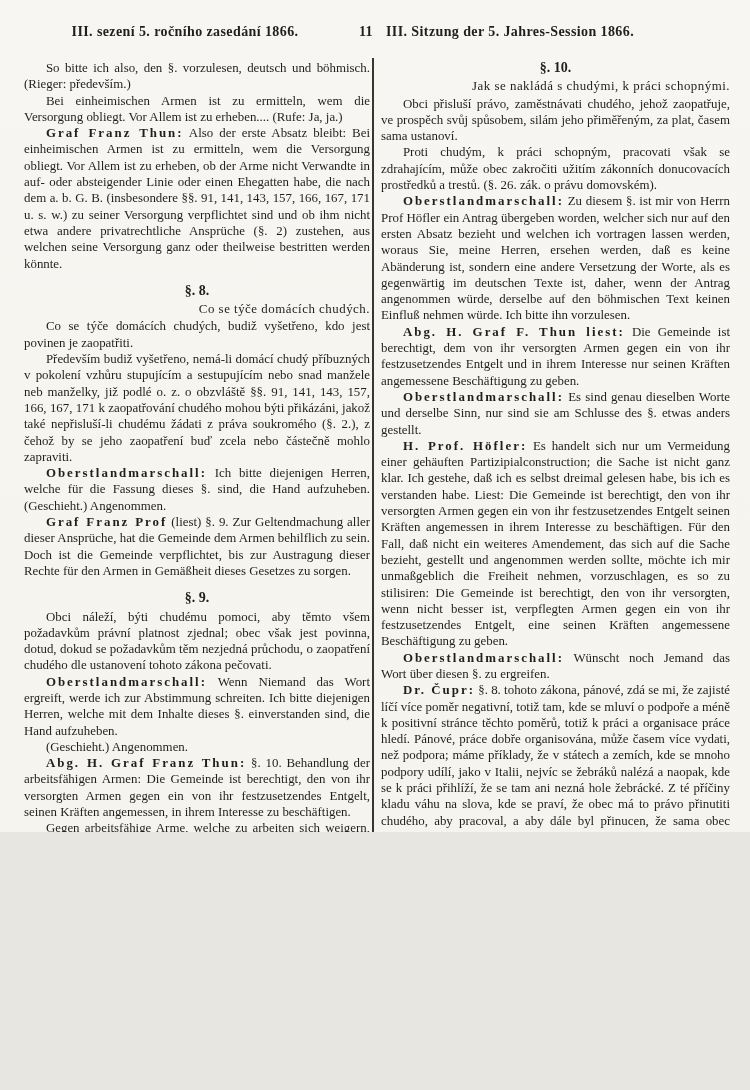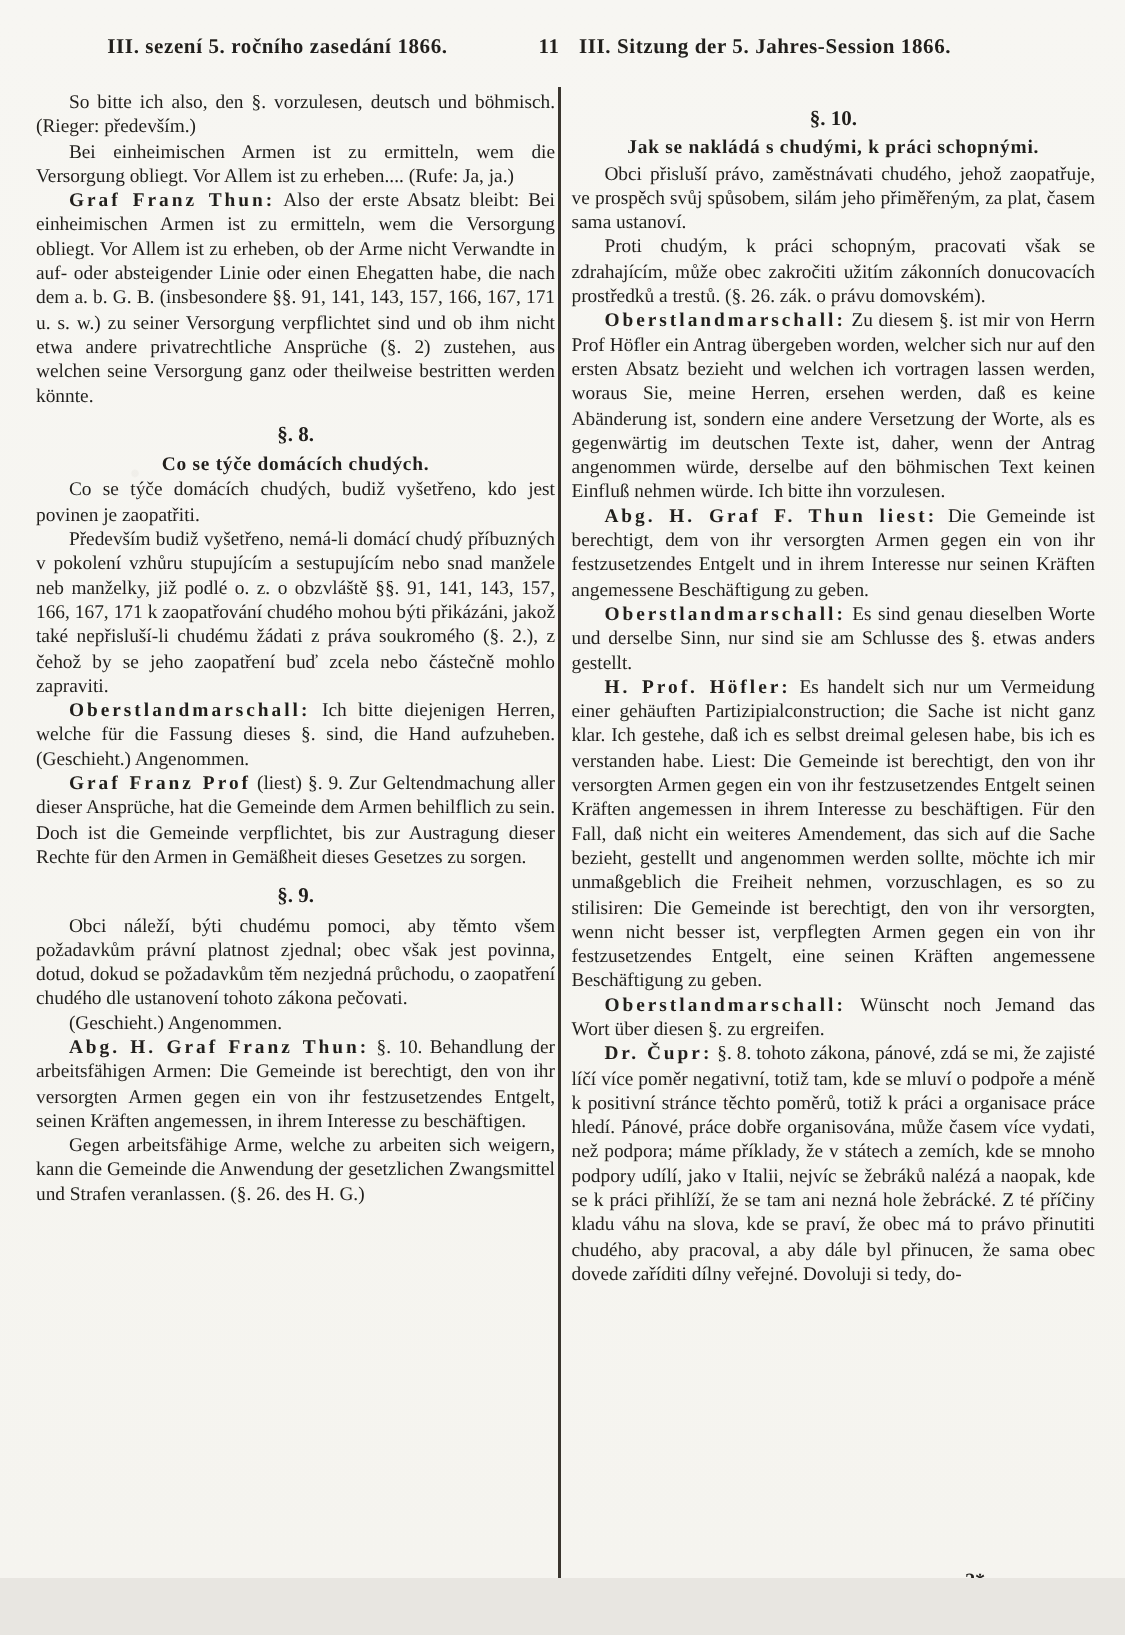--- a/index.html
+++ b/index.html
@@ -3,21 +3,21 @@
 <meta charset="utf-8">
 <style>
   html, body {
     margin: 0;
     padding: 0;
     background: #e8e6e1;
   }
   .page {
     position: relative;
     width: 750px;
-    height: 1052px;
+    height: 832px;
     margin: 0 auto;
     background: #f7f6f2;
     background-image:
       radial-gradient(circle at 12% 30%, rgba(120,110,95,0.05) 0 2px, transparent 3px),
       radial-gradient(circle at 85% 70%, rgba(120,110,95,0.05) 0 2px, transparent 3px),
       linear-gradient(180deg, #f7f6f2 0%, #f5f4ef 100%);
     color: #211f1c;
     font-family: "Liberation Serif", serif;
     overflow: hidden;
   }
@@ -58,26 +58,26 @@
   .col-left  { left: 24px;  width: 346px; }
   .col-right { left: 381px; width: 349px; }
   .p { text-indent: 1.7em; margin: 0; }
   .heading {
     text-align: center;
     text-indent: 0;
     font-size: 14px;
     font-weight: bold;
     margin: 11px 0 2px 0;
   }
-  .col .heading:first-child { margin-top: 12px; }
+  .col .heading:first-child { margin-top: 0; }
   .subheading {
-    text-align: center;
+    text-align: right;
     text-indent: 0;
     letter-spacing: 0.5px;
-    font-weight: bold;
+    font-weight: normal;
     margin: 0 0 1px 0;
   }
   .speaker { letter-spacing: 2px; font-weight: bold; }
   .signature {
     position: absolute;
     left: 620px;
     top: 1046px;
     width: 60px;
     text-align: center;
     font-size: 13.5px;
@@ -102,20 +102,21 @@
       <div class="p">Bei einheimischen Armen ist zu ermitteln, wem die Versorgung obliegt. Vor Allem ist zu erheben.... (Rufe: Ja, ja.)</div>
       <div class="p"><span class="speaker">Graf Franz Thun:</span> Also der erste Absatz bleibt: Bei einheimischen Armen ist zu ermitteln, wem die Versorgung obliegt. Vor Allem ist zu erheben, ob der Arme nicht Verwandte in auf- oder absteigender Linie oder einen Ehegatten habe, die nach dem a. b. G. B. (insbesondere §§. 91, 141, 143, 157, 166, 167, 171 u. s. w.) zu seiner Versorgung verpflichtet sind und ob ihm nicht etwa andere privatrechtliche Ansprüche (§. 2) zustehen, aus welchen seine Versorgung ganz oder theilweise bestritten werden könnte.</div>
       <div class="heading">§. 8.</div>
       <div class="subheading">Co se týče domácích chudých.</div>
       <div class="p">Co se týče domácích chudých, budiž vyšetřeno, kdo jest povinen je zaopatřiti.</div>
       <div class="p">Především budiž vyšetřeno, nemá-li domácí chudý příbuzných v pokolení vzhůru stupujícím a sestupujícím nebo snad manžele neb manželky, již podlé o. z. o obzvláště §§. 91, 141, 143, 157, 166, 167, 171 k zaopatřování chudého mohou býti přikázáni, jakož také nepřisluší-li chudému žádati z práva soukromého (§. 2.), z čehož by se jeho zaopatření buď zcela nebo částečně mohlo zapraviti.</div>
       <div class="p"><span class="speaker">Oberstlandmarschall:</span> Ich bitte diejenigen Herren, welche für die Fassung dieses §. sind, die Hand aufzuheben. (Geschieht.) Angenommen.</div>
       <div class="p"><span class="speaker">Graf Franz Prof</span> (liest) §. 9. Zur Geltendmachung aller dieser Ansprüche, hat die Gemeinde dem Armen behilflich zu sein. Doch ist die Gemeinde verpflichtet, bis zur Austragung dieser Rechte für den Armen in Gemäßheit dieses Gesetzes zu sorgen.</div>
       <div class="heading">§. 9.</div>
       <div class="p">Obci náleží, býti chudému pomoci, aby těmto všem požadavkům právní platnost zjednal; obec však jest povinna, dotud, dokud se požadavkům těm nezjedná průchodu, o zaopatření chudého dle ustanovení tohoto zákona pečovati.</div>
+      <div class="p"><span class="speaker">Oberstlandmarschall:</span> Wenn Niemand das Wort ergreift, werde ich zur Abstimmung schreiten. Ich bitte diejenigen Herren, welche mit dem Inhalte dieses §. einverstanden sind, die Hand aufzuheben.</div>
       <div class="p">(Geschieht.) Angenommen.</div>
       <div class="p"><span class="speaker">Abg. H. Graf Franz Thun:</span> §. 10. Behandlung der arbeitsfähigen Armen: Die Gemeinde ist berechtigt, den von ihr versorgten Armen gegen ein von ihr festzusetzendes Entgelt, seinen Kräften angemessen, in ihrem Interesse zu beschäftigen.</div>
       <div class="p">Gegen arbeitsfähige Arme, welche zu arbeiten sich weigern, kann die Gemeinde die Anwendung der gesetzlichen Zwangsmittel und Strafen veranlassen. (§. 26. des H. G.)</div>
     </div>
   <div class="col col-right" id="col-right">
       <div class="heading">§. 10.</div>
       <div class="subheading">Jak se nakládá s chudými, k práci schopnými.</div>
       <div class="p">Obci přisluší právo, zaměstnávati chudého, jehož zaopatřuje, ve prospěch svůj spůsobem, silám jeho přiměřeným, za plat, časem sama ustanoví.</div>
       <div class="p">Proti chudým, k práci schopným, pracovati však se zdrahajícím, může obec zakročiti užitím zákonních donucovacích prostředků a trestů. (§. 26. zák. o právu domovském).</div>
       <div class="p"><span class="speaker">Oberstlandmarschall:</span> Zu diesem §. ist mir von Herrn Prof Höfler ein Antrag übergeben worden, welcher sich nur auf den ersten Absatz bezieht und welchen ich vortragen lassen werden, woraus Sie, meine Herren, ersehen werden, daß es keine Abänderung ist, sondern eine andere Versetzung der Worte, als es gegenwärtig im deutschen Texte ist, daher, wenn der Antrag angenommen würde, derselbe auf den böhmischen Text keinen Einfluß nehmen würde. Ich bitte ihn vorzulesen.</div>

